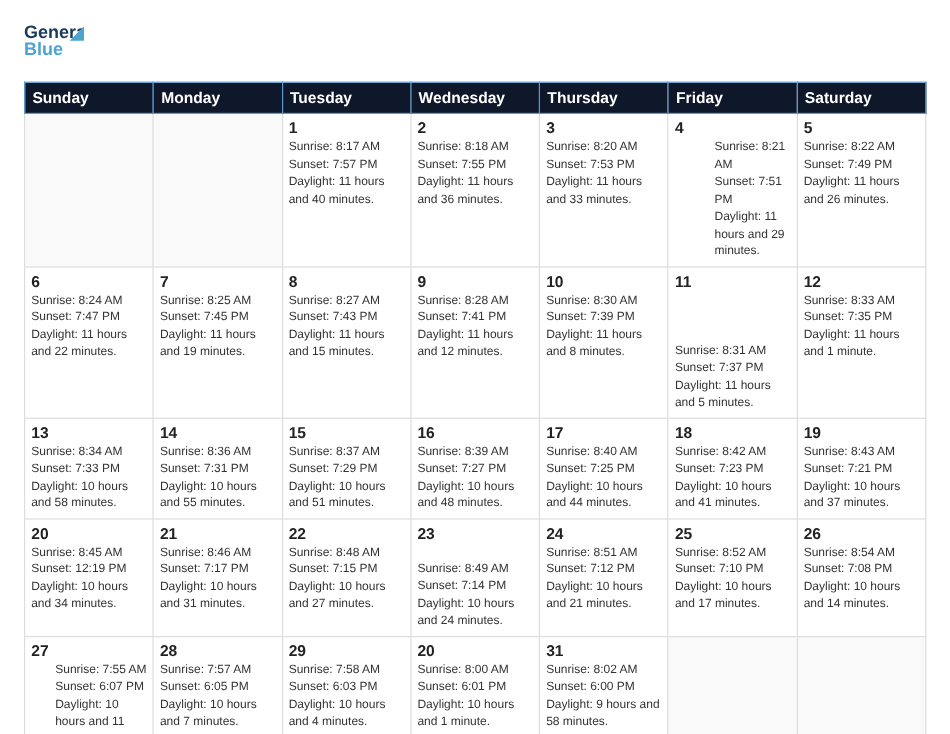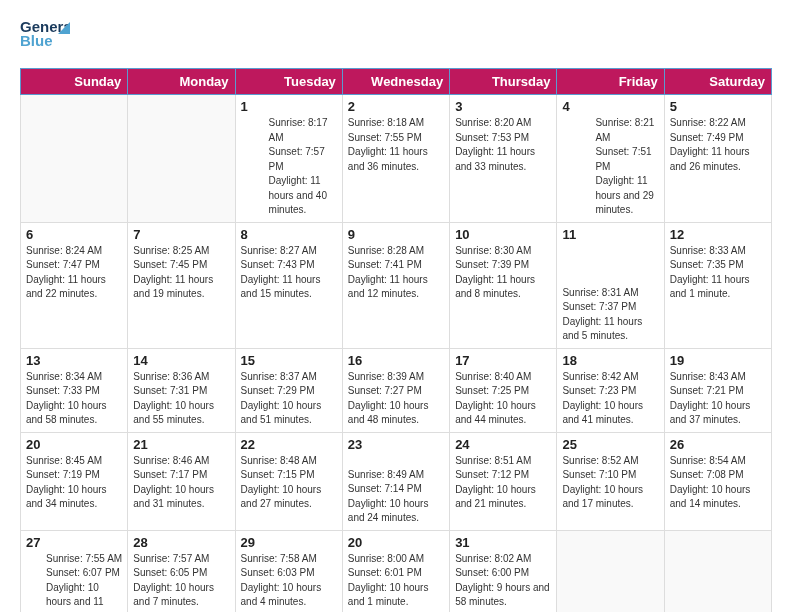--- a/index.html
+++ b/index.html
@@ -41,23 +41,23 @@
       color: #444;
     }
     .calendar {
       flex: 1;
       border: 1px solid #ccc;
       border-collapse: collapse;
       width: 100%;
       table-layout: fixed;
     }
     .calendar th {
-      background: #be185d;
+      background: #0f172a;
       color: #fff;
-      text-align: right;
+      text-align: left;
       padding: 5px 6px;
       font-size: 13px;
       font-weight: bold;
       border: 1px solid #5a9ad0;
     }
     .calendar td {
       border: 1px solid #ddd;
       padding: 4px 5px;
       vertical-align: top;
       font-size: 10.5px;
@@ -109,21 +109,21 @@
           <th>Friday</th>
           <th>Saturday</th>
         </tr>
     </thead>
     <tbody id="calendar-body">
     <tr>
           <td class="empty-cell"></td>
           <td class="empty-cell"></td>
           <td>
             <span class="day-number">1</span>
-            <div class="day-info" style="white-space: pre-line; margin-left: 28px;">Sunrise: 8:17 AM
+            <div class="day-info" style="white-space: pre-line;">Sunrise: 8:17 AM
 Sunset: 7:57 PM
 Daylight: 11 hours and 40 minutes.</div>
           </td>
           <td>
             <span class="day-number">2</span>
             <div class="day-info" style="white-space: pre-line;">Sunrise: 8:18 AM
 Sunset: 7:55 PM
 Daylight: 11 hours and 36 minutes.</div>
           </td>
           <td>
@@ -230,21 +230,21 @@
             <span class="day-number">19</span>
             <div class="day-info" style="white-space: pre-line;">Sunrise: 8:43 AM
 Sunset: 7:21 PM
 Daylight: 10 hours and 37 minutes.</div>
           </td>
         </tr>
         <tr>
           <td>
             <span class="day-number">20</span>
             <div class="day-info" style="white-space: pre-line;">Sunrise: 8:45 AM
-Sunset: 7:19 PM
+Sunset: 12:19 PM
 Daylight: 10 hours and 34 minutes.</div>
           </td>
           <td>
             <span class="day-number">21</span>
             <div class="day-info" style="white-space: pre-line;">Sunrise: 8:46 AM
 Sunset: 7:17 PM
 Daylight: 10 hours and 31 minutes.</div>
           </td>
           <td>
             <span class="day-number">22</span>

